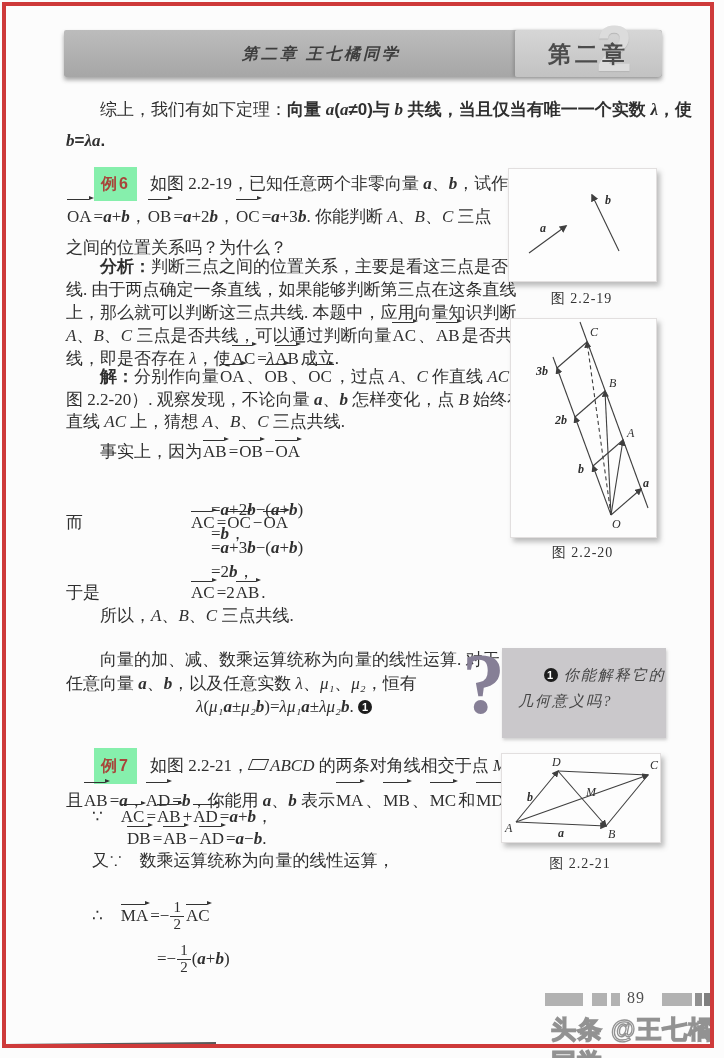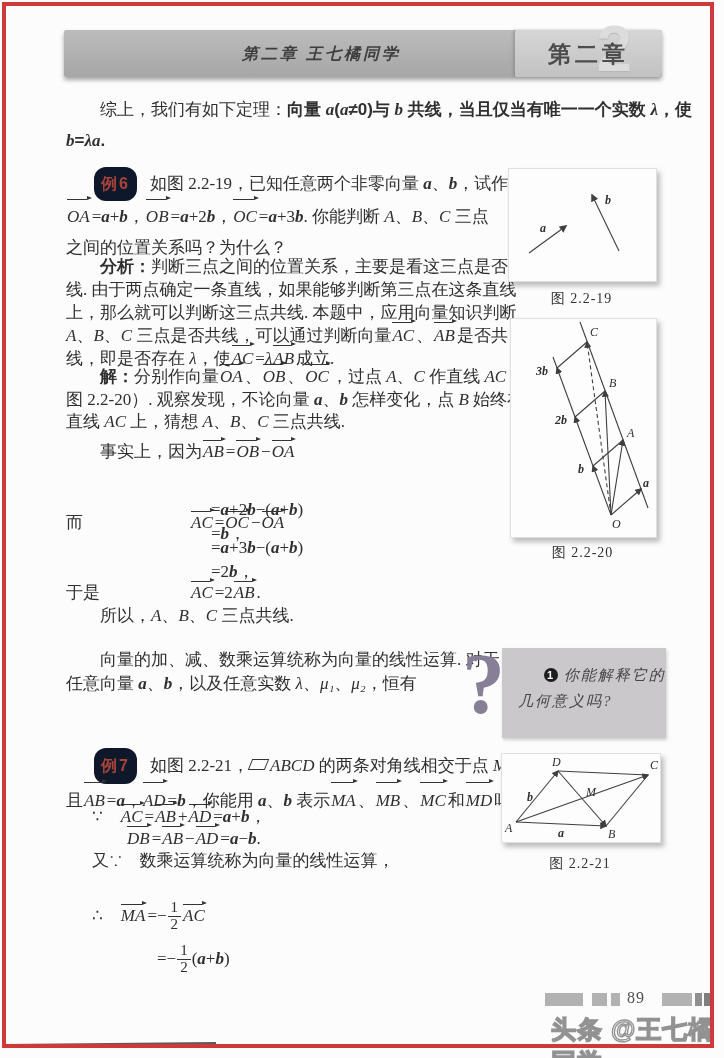--- a/index.html
+++ b/index.html
@@ -23,36 +23,36 @@
             font-weight:bold;color:#4c4c4c;letter-spacing:4px;font-family:"Liberation Sans",sans-serif;}
 
   
   .tb{position:absolute;font-size:17px;white-space:nowrap;}
   .tb div{white-space:nowrap;}
   .ind{padding-left:34px;}
   .ind26{padding-left:26px;}
   .hei{font-family:"Liberation Sans","DejaVu Sans",sans-serif;font-weight:600;}
   .bv{font-family:"Liberation Serif","DejaVu Serif",serif;font-weight:bold;font-style:italic;}
   .iv{font-family:"Liberation Serif","DejaVu Serif",serif;font-style:italic;}
-  .vec{position:relative;display:inline-block;font-style:italic;padding:0 2px 0 1px;}
+  .vec{position:relative;display:inline-block;padding:0 2px 0 1px;}
   .vec::before{content:'';position:absolute;left:1px;right:5px;top:-2px;border-top:1.4px solid #333;}
   .vec::after{content:'';position:absolute;right:0;top:-4.6px;width:0;height:0;
               border-style:solid;border-width:2.6px 0 2.6px 5px;
               border-color:transparent transparent transparent #333;}
   .frac{display:inline-block;text-align:center;vertical-align:-0.55em;font-size:15px;line-height:1.05;margin:0 1px;}
   .fn{display:block;border-bottom:1.2px solid #333;padding:0 3px;}
   .fd{display:block;}
   .c1{display:inline-block;width:14px;height:14px;border-radius:50%;background:#1d1d1d;color:#fff;
       font-size:11px;line-height:14px;text-align:center;font-weight:bold;vertical-align:1px;
       font-family:"Liberation Sans",sans-serif;font-style:normal;}
   .pg{display:inline-block;width:15px;height:9px;border:1.3px solid #333;transform:skewX(-22deg);
       margin:0 3px 0 1px;vertical-align:1px;}
-  .badge{display:inline-block;background:#0f172a;color:#a8443a;
+  .badge{display:inline-block;background:#86efac;color:#a8443a;
          font-family:"Liberation Sans",sans-serif;font-weight:700;font-size:16px;
-         padding:1px 7px 2px;margin-right:13px;letter-spacing:2px;border-radius:12px;}
+         padding:1px 7px 2px;margin-right:13px;letter-spacing:2px;}
   .rowlabel{display:inline-block;width:124px;}
 
   
   .figpanel{position:absolute;background:#fdfdfd;border:1px solid #e2dfdf;
             box-shadow:3px 4px 5px rgba(110,110,110,.45);}
   .figcap{position:absolute;font-size:14px;text-align:center;color:#333;letter-spacing:1px;}
   svg .ln{stroke:#3f3f3f;stroke-width:1.1;fill:none;}
   svg .dash{stroke-dasharray:4 3;}
   svg text{font-family:"Liberation Serif","DejaVu Serif",serif;fill:#2f2f2f;}
   svg .pl{font-style:italic;font-size:12px;}
@@ -131,20 +131,23 @@
   <div class="tb" style="left:66px;top:581px;">
     <div><span class="rowlabel">于是</span><span><span class="vec">AC</span>=2<span class="vec">AB</span>.</span></div>
   </div>
   <div class="tb" style="left:66px;top:604px;">
     <div class="ind">所以，<i class="iv">A</i>、<i class="iv">B</i>、<i class="iv">C</i> 三点共线.</div>
   </div>
 
   <div class="tb" style="left:66px;top:648px;line-height:24px;">
     <div class="ind">向量的加、减、数乘运算统称为向量的线性运算. 对于</div>
     <div>任意向量 <b class="bv">a</b>、<b class="bv">b</b>，以及任意实数 <i class="iv">λ</i>、<i class="iv">μ₁</i>、<i class="iv">μ₂</i>，恒有</div>
+  </div>
+  <div class="tb" style="left:196px;top:697px;">
+    <div><i class="iv">λ</i>(<i class="iv">μ₁</i><b class="bv">a</b>±<i class="iv">μ₂</i><b class="bv">b</b>)=<i class="iv">λμ₁</i><b class="bv">a</b>±<i class="iv">λμ₂</i><b class="bv">b</b>. <span class="c1">1</span></div>
   </div>
 
   <div class="tb" style="left:66px;top:748px;line-height:33px;">
     <div><span style="display:inline-block;width:28px;"></span><span class="badge">例7</span><span>如图 2.2-21，<span class="pg"></span><i class="iv">ABCD</i> 的两条对角线相交于点 <i class="iv">M</i>，</span></div>
     <div>且<span class="vec">AB</span>=<b class="bv">a</b>，<span class="vec">AD</span>=<b class="bv">b</b>，你能用 <b class="bv">a</b>、<b class="bv">b</b> 表示<span class="vec">MA</span>、<span class="vec">MB</span>、<span class="vec">MC</span>和<span class="vec">MD</span>吗？</div>
   </div>
   <div class="tb" style="left:66px;top:806px;line-height:22px;">
     <div class="ind26">∵　<span class="vec">AC</span>=<span class="vec">AB</span>+<span class="vec">AD</span>=<b class="bv">a</b>+<b class="bv">b</b>，</div>
     <div class="ind26">　　<span class="vec">DB</span>=<span class="vec">AB</span>−<span class="vec">AD</span>=<b class="bv">a</b>−<b class="bv">b</b>.</div>
     <div class="ind26">又∵　数乘运算统称为向量的线性运算，</div>

